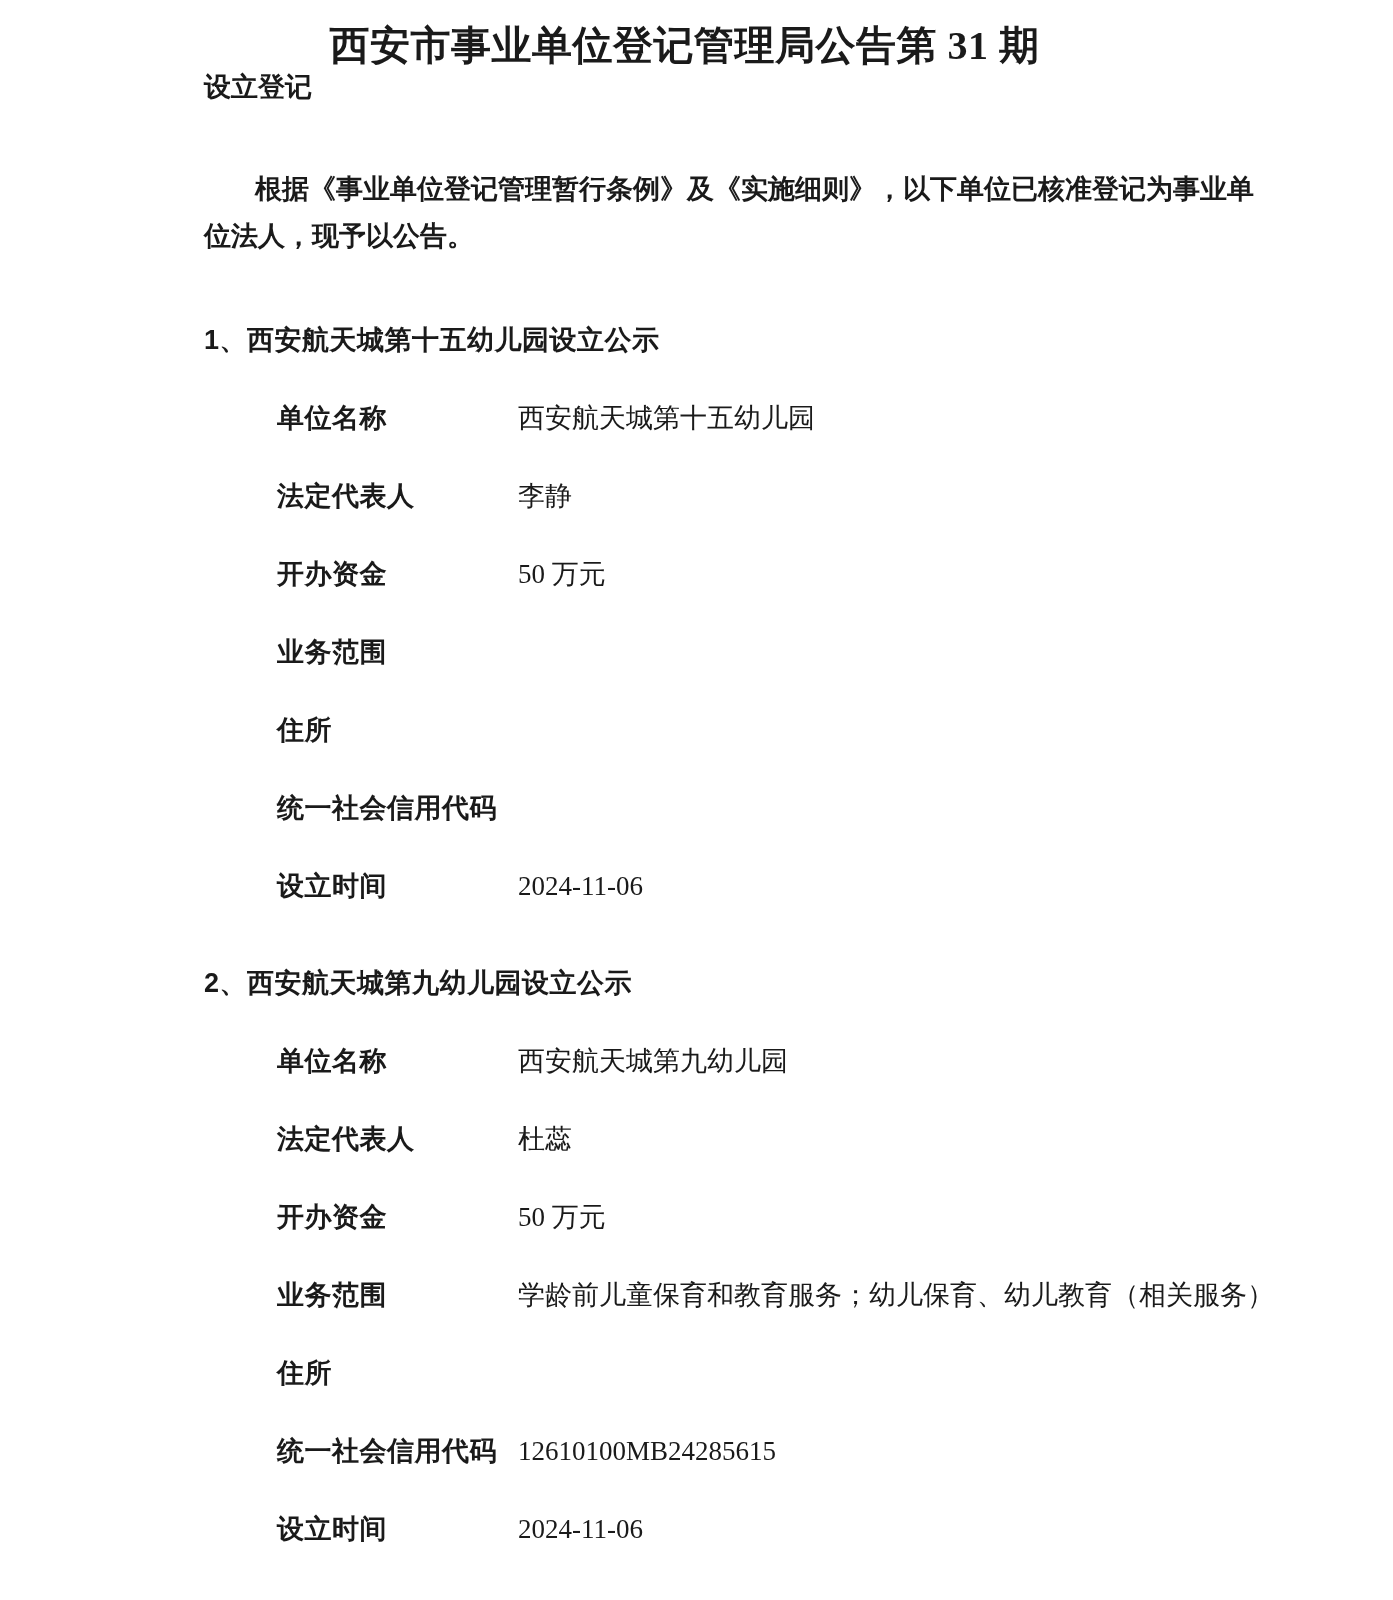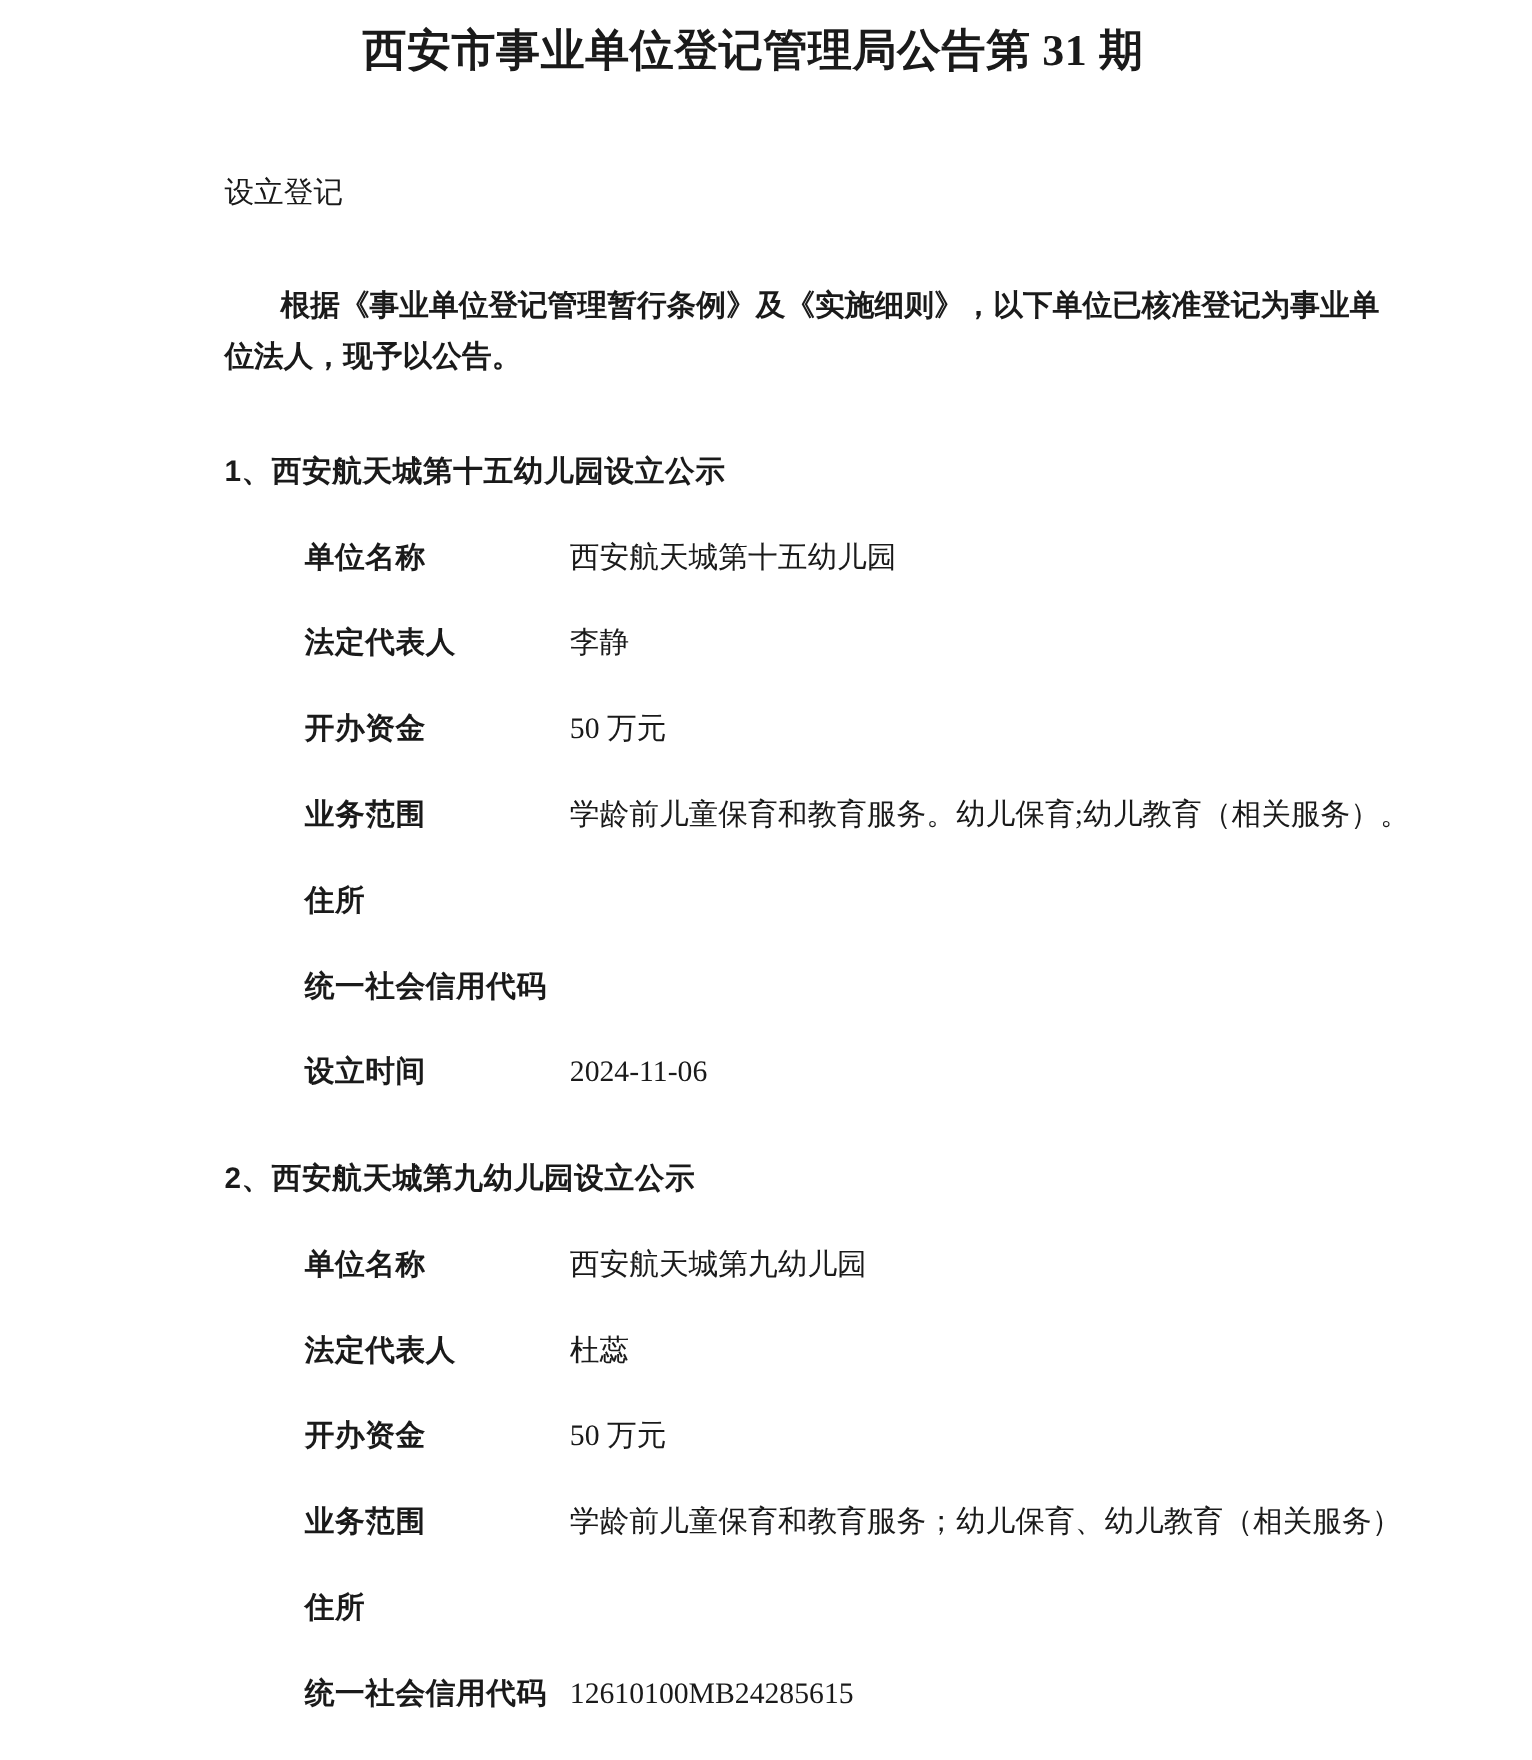--- a/index.html
+++ b/index.html
@@ -26,24 +26,23 @@
     font-weight:bold;
     font-family:"Liberation Serif", serif;
     letter-spacing:0.5px;
     white-space:nowrap;
   }
   .content {
     margin-left:204px;
     width:1000px;
   }
   .reg-heading {
-    margin-top:88px;
     font-size:27px;
     line-height:34px;
-    font-weight:normal;
+    font-weight:bold;
     font-family:"Liberation Serif", serif;
   }
   .intro {
     margin-top:62px;
     font-size:27px;
     line-height:47px;
     font-weight:bold;
     font-family:"Liberation Serif", serif;
   }
   .intro .line1 { text-indent:51px; white-space:nowrap; }
@@ -104,21 +103,20 @@
       <div class="field-row">
         <div class="field-label">法定代表人</div>
         <div class="field-value">李静</div>
       </div>
       <div class="field-row">
         <div class="field-label">开办资金</div>
         <div class="field-value">50 万元</div>
       </div>
       <div class="field-row">
         <div class="field-label">业务范围</div>
-        <div class="field-value">学龄前儿童保育和教育服务。幼儿保育;幼儿教育（相关服务）。</div>
       </div>
       <div class="field-row">
         <div class="field-label">住所</div>
       </div>
       <div class="field-row">
         <div class="field-label">统一社会信用代码</div>
       </div>
       <div class="field-row">
         <div class="field-label">设立时间</div>
         <div class="field-value">2024-11-06</div>

